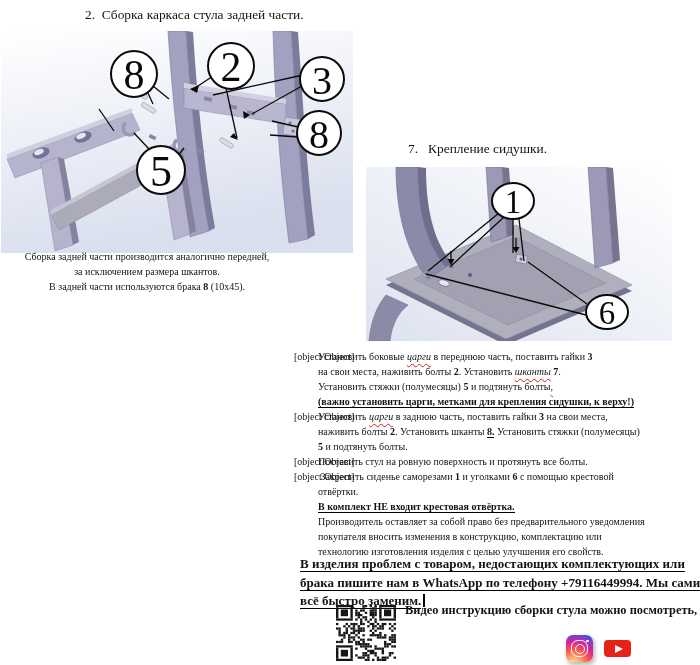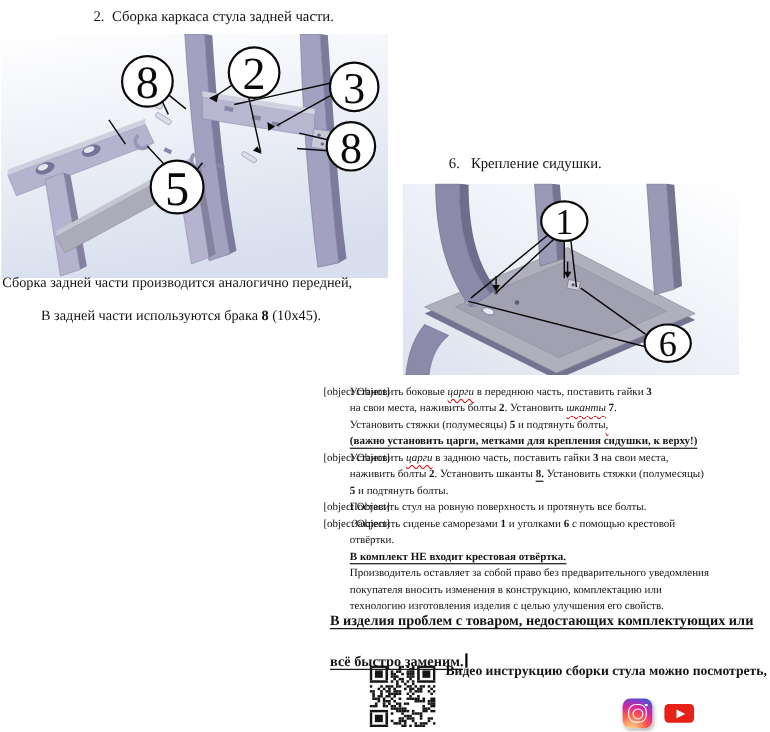--- a/index.html
+++ b/index.html
@@ -18,21 +18,21 @@
   .sec-title{font-size:13.4px;white-space:pre;}
 
   .diagram{position:absolute;}
   .notebox{
     position:absolute;left:7px;top:6px;width:90px;background:#fff;
     border:1.6px solid #1d1d1d;padding:4px 5px 5px 6px;
     font-family:"Liberation Sans","DejaVu Sans",sans-serif;
     font-size:9.6px;line-height:1.32;color:#222;white-space:pre;
   }
 
-  .caption{font-size:13px;line-height:15px;text-align:right;}
+  .caption{font-size:10px;line-height:15px;text-align:center;}
 
   .steps{left:294px;top:349px;width:406px;font-size:10px;line-height:15px;}
   .step{display:flex;}
   .step-num{width:24px;flex:0 0 24px;white-space:pre;}
   .step-body{flex:1;}
 
   .warranty{left:300px;top:555px;width:400px;font-size:13px;line-height:18.6px;}
 
   .qr-text{left:405px;top:602px;width:295px;font-size:12.4px;line-height:16px;font-weight:bold;}
 
@@ -151,23 +151,23 @@
       <circle cx="318" cy="102" r="22" fill="#ffffff" stroke="#0a0a0a" stroke-width="2"></circle>
       <text class="callout-num" x="318" y="117" font-size="40" text-anchor="middle">8</text>
     </g>
     <g>
       <circle cx="160" cy="139" r="24" fill="#ffffff" stroke="#0a0a0a" stroke-width="2"></circle>
       <text class="callout-num" x="160" y="155" font-size="44" text-anchor="middle">5</text>
     </g>
   </svg>
 </div>
 
-<div class="abs caption rich" style="left:2px;top:249px;width:290px;"><span class="">Сборка задней части производится аналогично передней,</span><br><br><span class="">В задней части используются брака </span><span class="b">8</span><span class=""> (10x45).</span></div>
-
-<div class="abs sec-title" style="left:408px;top:141px;">6.   Крепление сидушки.</div>
+<div class="abs caption rich" style="left:2px;top:249px;width:290px;"><span class="">Сборка задней части производится аналогично передней,</span><br><span class="">за исключением размера шкантов.</span><br><span class="">В задней части используются брака </span><span class="b">8</span><span class=""> (10x45).</span></div>
+
+<div class="abs sec-title" style="left:408px;top:141px;">7.   Крепление сидушки.</div>
 
 <div class="diagram" style="left:366px;top:167px;width:306px;height:174px;">
   <svg width="306" height="174" viewBox="0 0 306 174">
     <rect x="0" y="0" width="306" height="174" fill="url(#bg2)"></rect>
 
     <g>
       <polygon points="20,118 150,64 266,124 140,178" fill="#75738f"></polygon>
       <polygon points="20,112 150,58 266,118 140,172" fill="#b0afbe" stroke="#8a899b" stroke-width="0.6"></polygon>
       <polygon points="48,112 150,70 240,116 142,158" fill="#a2a1b1" stroke="#8f8e9e" stroke-width="0.6"></polygon>
       <ellipse cx="62" cy="108" rx="5.5" ry="3" fill="#e8e8f0" stroke="#75739a" stroke-width="0.8" transform="rotate(18 62 108)"></ellipse>
@@ -226,21 +226,21 @@
   <div class="step">
     <div class="step-num rich"><span class="">[object Object]</span></div>
     <div class="step-body rich"><span class="">Поставить стул на ровную поверхность и протянуть все болты.</span></div>
   </div>
   <div class="step">
     <div class="step-num rich"><span class="">[object Object]</span></div>
     <div class="step-body rich"><span class=""> Закрепить сиденье саморезами </span><span class="b">1</span><span class=""> и уголками </span><span class="b">6</span><span class=""> с помощью крестовой</span><br><span class="">отвёртки.</span><br><span class="b u">В комплект НЕ входит крестовая отвёртка.</span><br><span class="">Производитель оставляет за собой право без предварительного уведомления</span><br><span class="">покупателя вносить изменения в конструкцию, комплектацию или</span><br><span class="">технологию изготовления изделия с целью улучшения его свойств.</span></div>
   </div>
 </div>
 
-<div class="abs warranty rich"><span class="b u">В изделия проблем с товаром, недостающих комплектующих или</span><br><br><span class="b u">всё быстро заменим.</span><span class="bar"></span></div>
+<div class="abs warranty rich"><span class="b u">В изделия проблем с товаром, недостающих комплектующих или</span><br><span class="b u">брака пишите нам в WhatsApp по телефону +79116449994. Мы сами</span><br><span class="b u">всё быстро заменим.</span><span class="bar"></span></div>
 
 <div class="abs" style="left:336px;top:605px;width:60px;height:56px;" id="qr-box"><svg viewBox="0 0 60 60" width="60" height="56" preserveAspectRatio="none">
       <rect x="0" y="0" width="16.8" height="2.4" fill="#151515"></rect>
       <rect x="0" y="14.399999999999999" width="16.8" height="2.4" fill="#151515"></rect>
       <rect x="0" y="2.4" width="2.4" height="12" fill="#151515"></rect>
       <rect x="14.399999999999999" y="2.4" width="2.4" height="12" fill="#151515"></rect>
       <rect x="4.8" y="4.8" width="7.199999999999999" height="7.199999999999999" fill="#151515"></rect>
       <rect x="43.199999999999996" y="0" width="16.8" height="2.4" fill="#151515"></rect>
       <rect x="43.199999999999996" y="14.399999999999999" width="16.8" height="2.4" fill="#151515"></rect>
       <rect x="43.199999999999996" y="2.4" width="2.4" height="12" fill="#151515"></rect>

